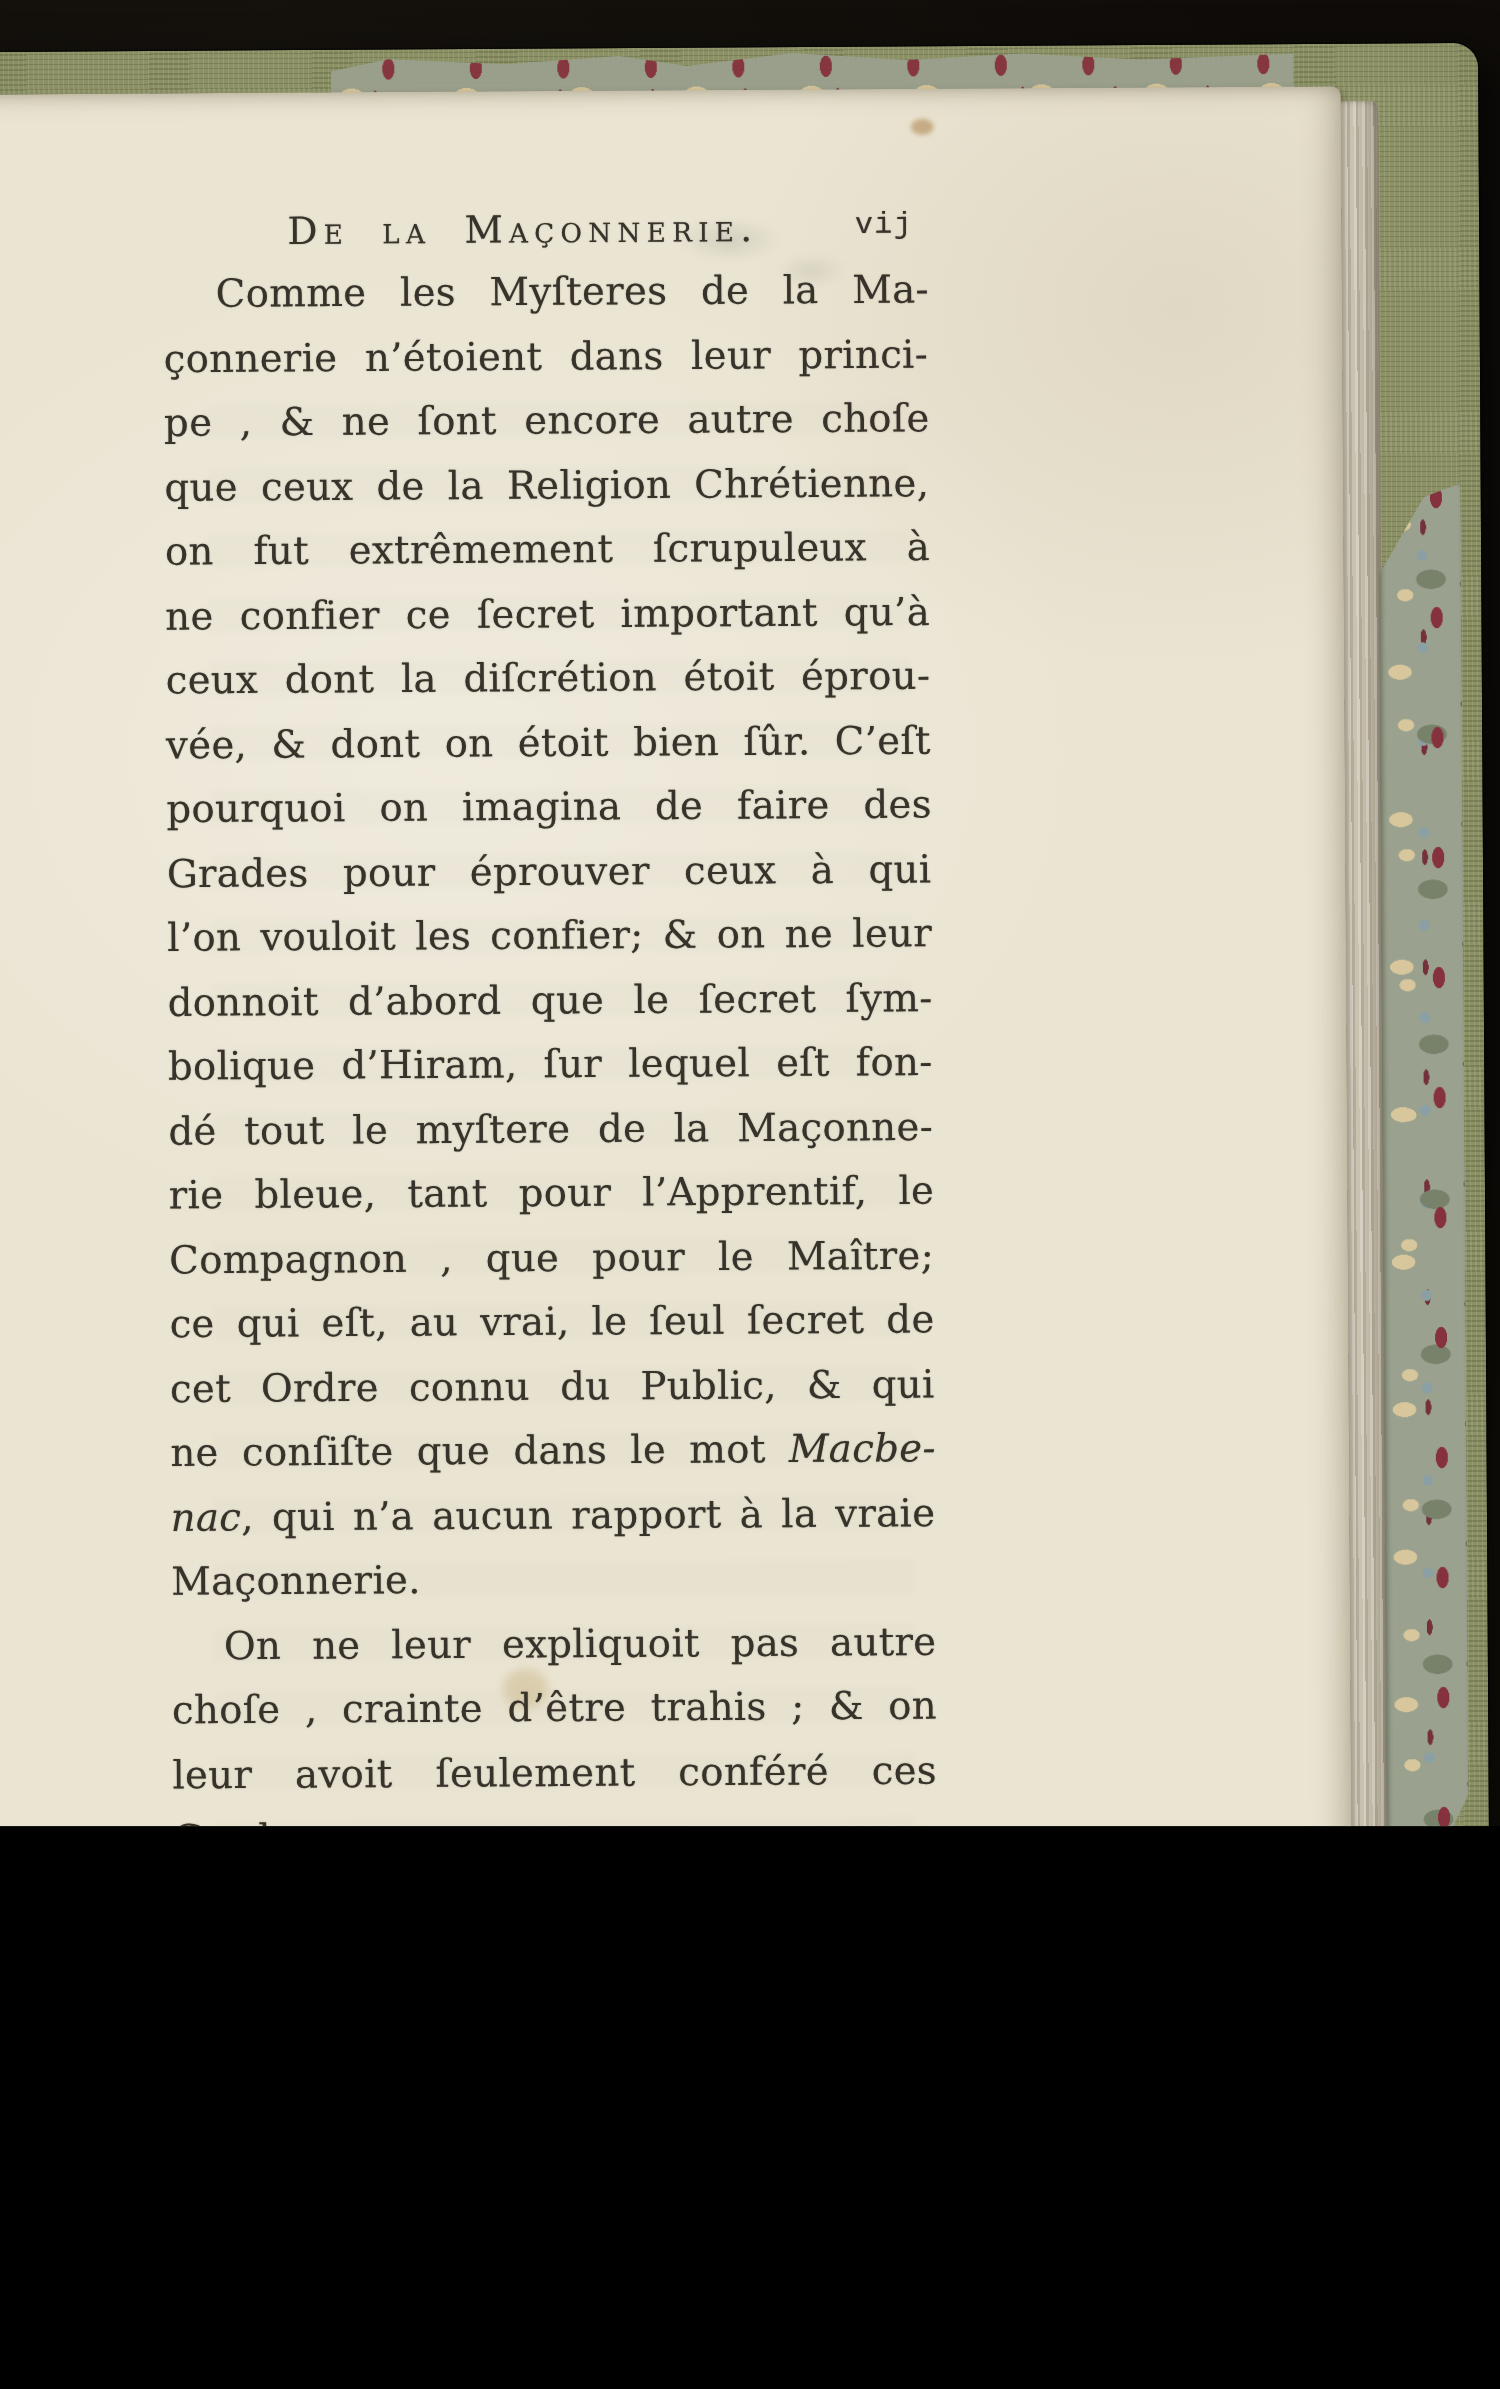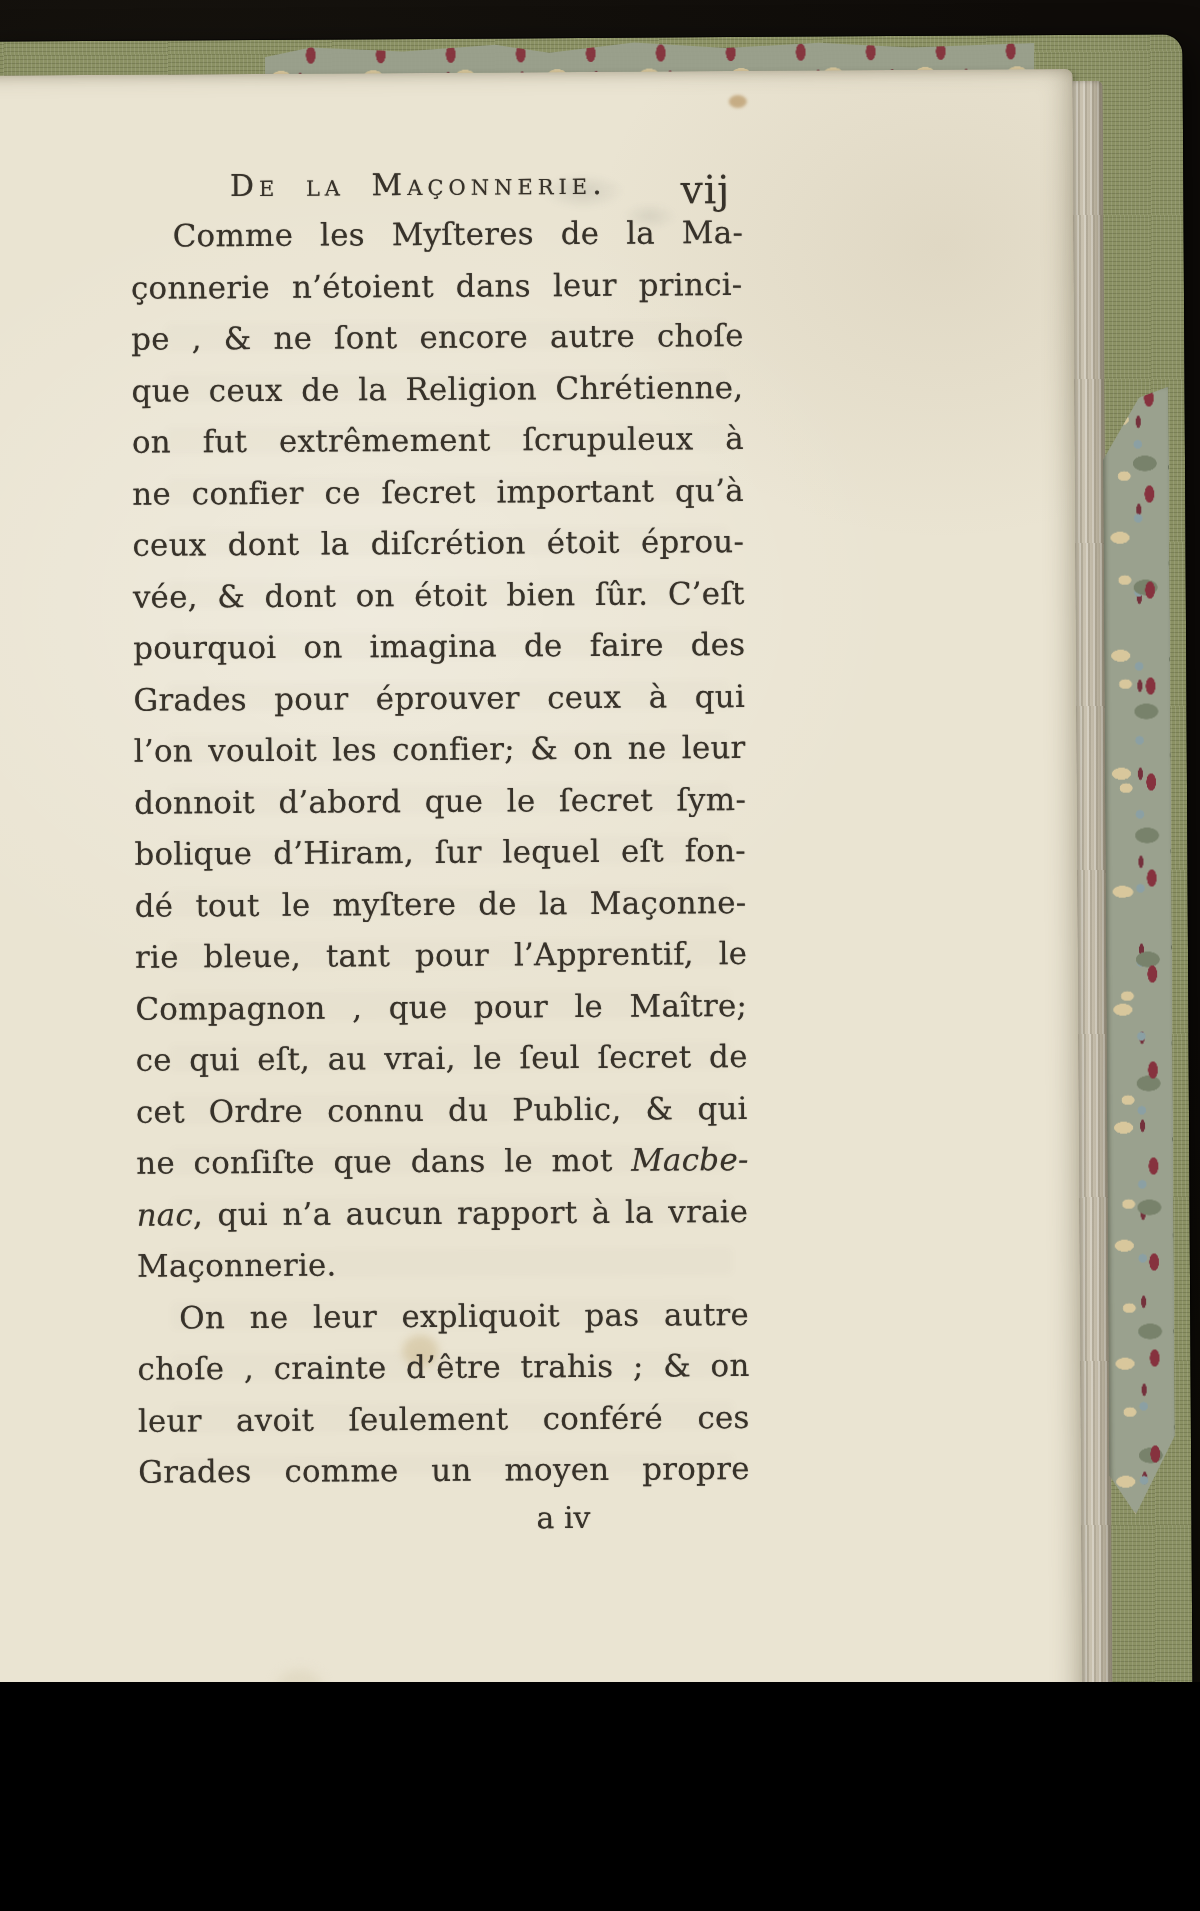--- a/index.html
+++ b/index.html
@@ -1,16 +1,16 @@
 <!DOCTYPE html>
 <html style="--backdrop: #0f0c09; --cover: #8b9164; --page: #eae4d2; --pageEdge: #cdc5b2; --ink: #37322a; --marbleBase: #9aa18e; --marbleRed: #86323e; --marbleCream: #d8c79c; --marbleBlue: #8ba0a4;"><head>
 <meta charset="utf-8">
 <style>
   html,body{margin:0;padding:0;background:#000;}
-  .photo{position:relative;width:1200px;height:1682px;overflow:hidden;
+  .photo{position:relative;width:1200px;height:1461px;overflow:hidden;
     background:
       radial-gradient(1400px 900px at 18% 8%, #16130e 0%, rgba(14,11,8,0) 60%),
       radial-gradient(1000px 900px at 90% 90%, #141109 0%, rgba(14,11,8,0) 55%),
       var(--backdrop,#0f0c09);
     font-family:"DejaVu Serif", serif;}
   
   .book{position:absolute;left:-28px;top:38px;width:1216px;height:1831px;
     border-radius:14px 20px 22px 10px;
     transform:rotate(-0.35deg);
     background-color:var(--cover,#8b9164);
@@ -72,22 +72,22 @@
                radial-gradient(40px 20px at 70% 70%, rgba(110,115,105,.14), rgba(0,0,0,0) 70%);
     filter:blur(2px);}
   .ghost{position:absolute;left:190px;top:250px;width:560px;height:1150px;opacity:.5;pointer-events:none;
     background:repeating-linear-gradient(to bottom, rgba(118,108,86,.05) 0 26px, rgba(0,0,0,0) 26px 51.5px);
     filter:blur(3px);}
   
   .running-head{position:absolute;left:155px;top:94px;width:612px;height:46px;color:var(--ink,#37322a);}
   .rh-title{display:block;text-align:center;transform:translateX(-18px);
     font-variant:small-caps;font-size:30px;letter-spacing:5px;word-spacing:12px;
     text-shadow:0 0 1px rgba(45,40,30,.55);}
-  .rh-folio{position:absolute;right:12px;top:2px;font-size:39px;letter-spacing:1px;
-    text-shadow:0 0 1px rgba(45,40,30,.55);}
+  .rh-folio{position:absolute;right:12px;top:2px;font-size:24px;letter-spacing:1px;
+    text-shadow:0 0 1px rgba(45,40,30,.55);font-family:Liberation Mono, monospace;}
   .text-block{position:absolute;left:155px;top:136px;width:612px;color:var(--ink,#37322a);
     font-size:31px;line-height:51.5px;text-shadow:0 0 1px rgba(45,40,30,.5);letter-spacing:.2px;}
   .bodyline{white-space:nowrap;display:block;}
   .bodyline.indent{padding-left:42px;}
   .bodyline i{}
   .signature{position:absolute;left:155px;top:1428px;width:612px;text-align:center;
     transform:translateX(119px);font-size:30px;color:var(--ink,#37322a);
     text-shadow:0 0 1px rgba(45,40,30,.55);}
 </style>
 </head>

